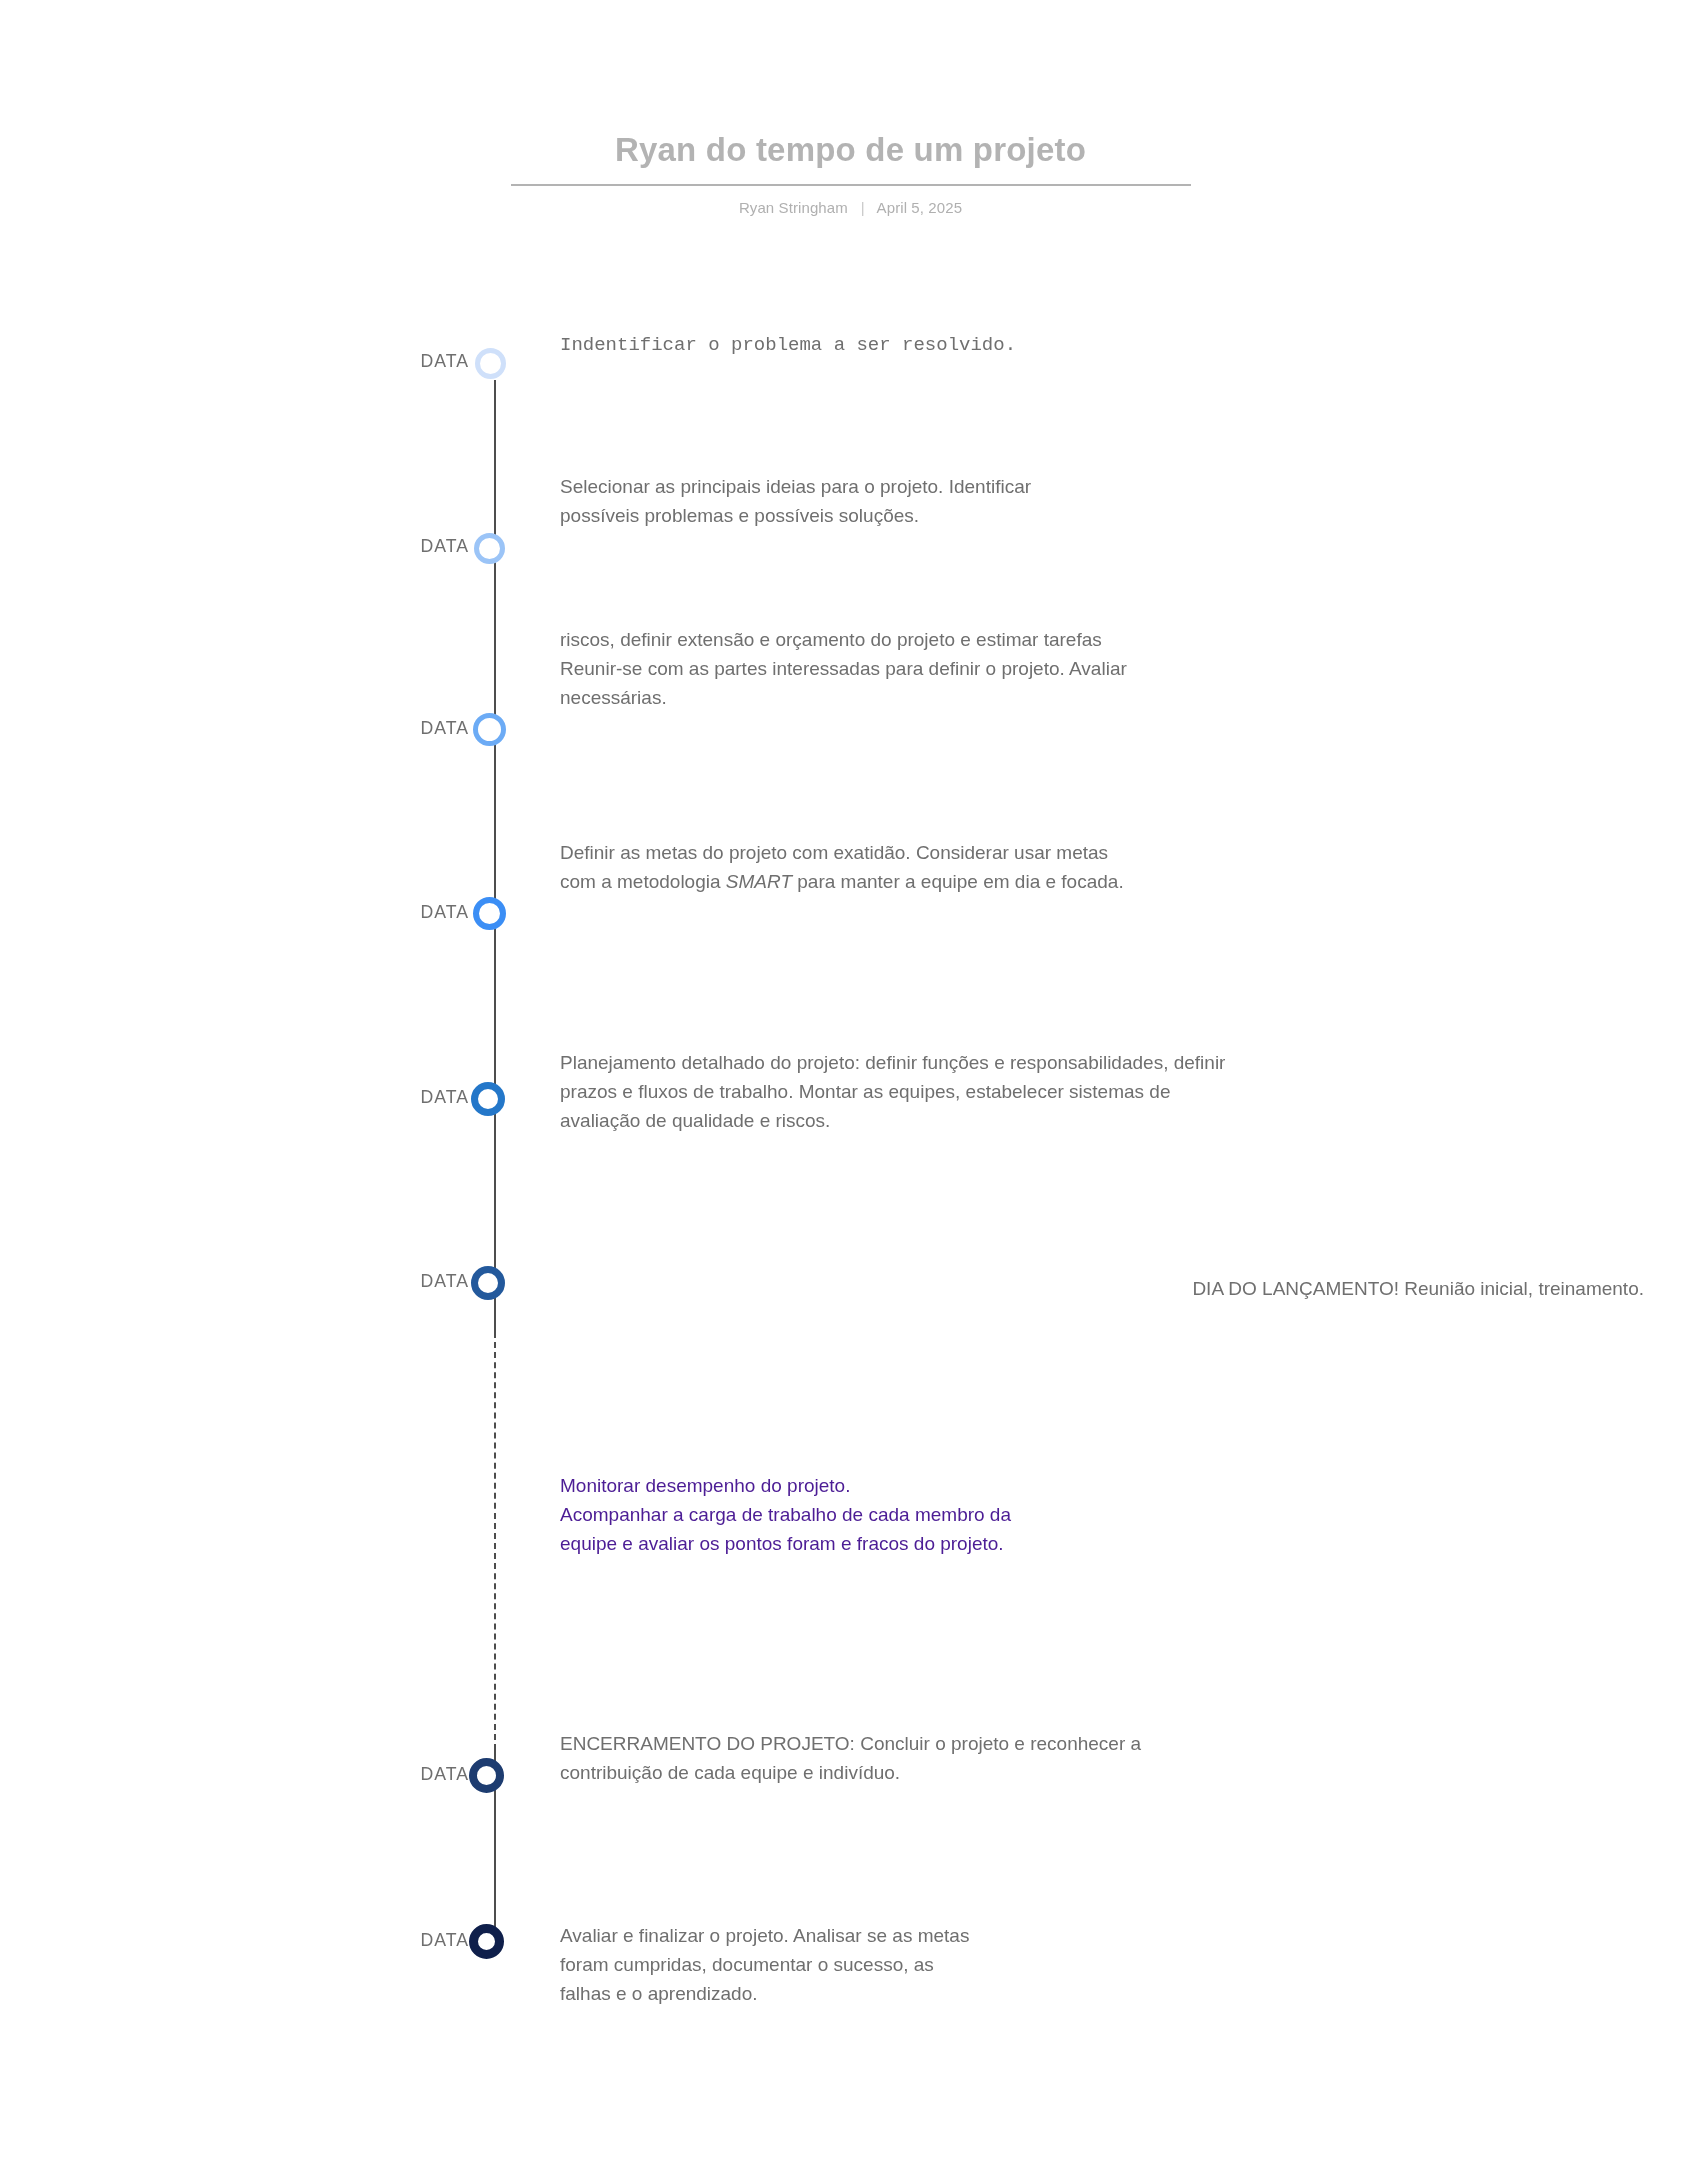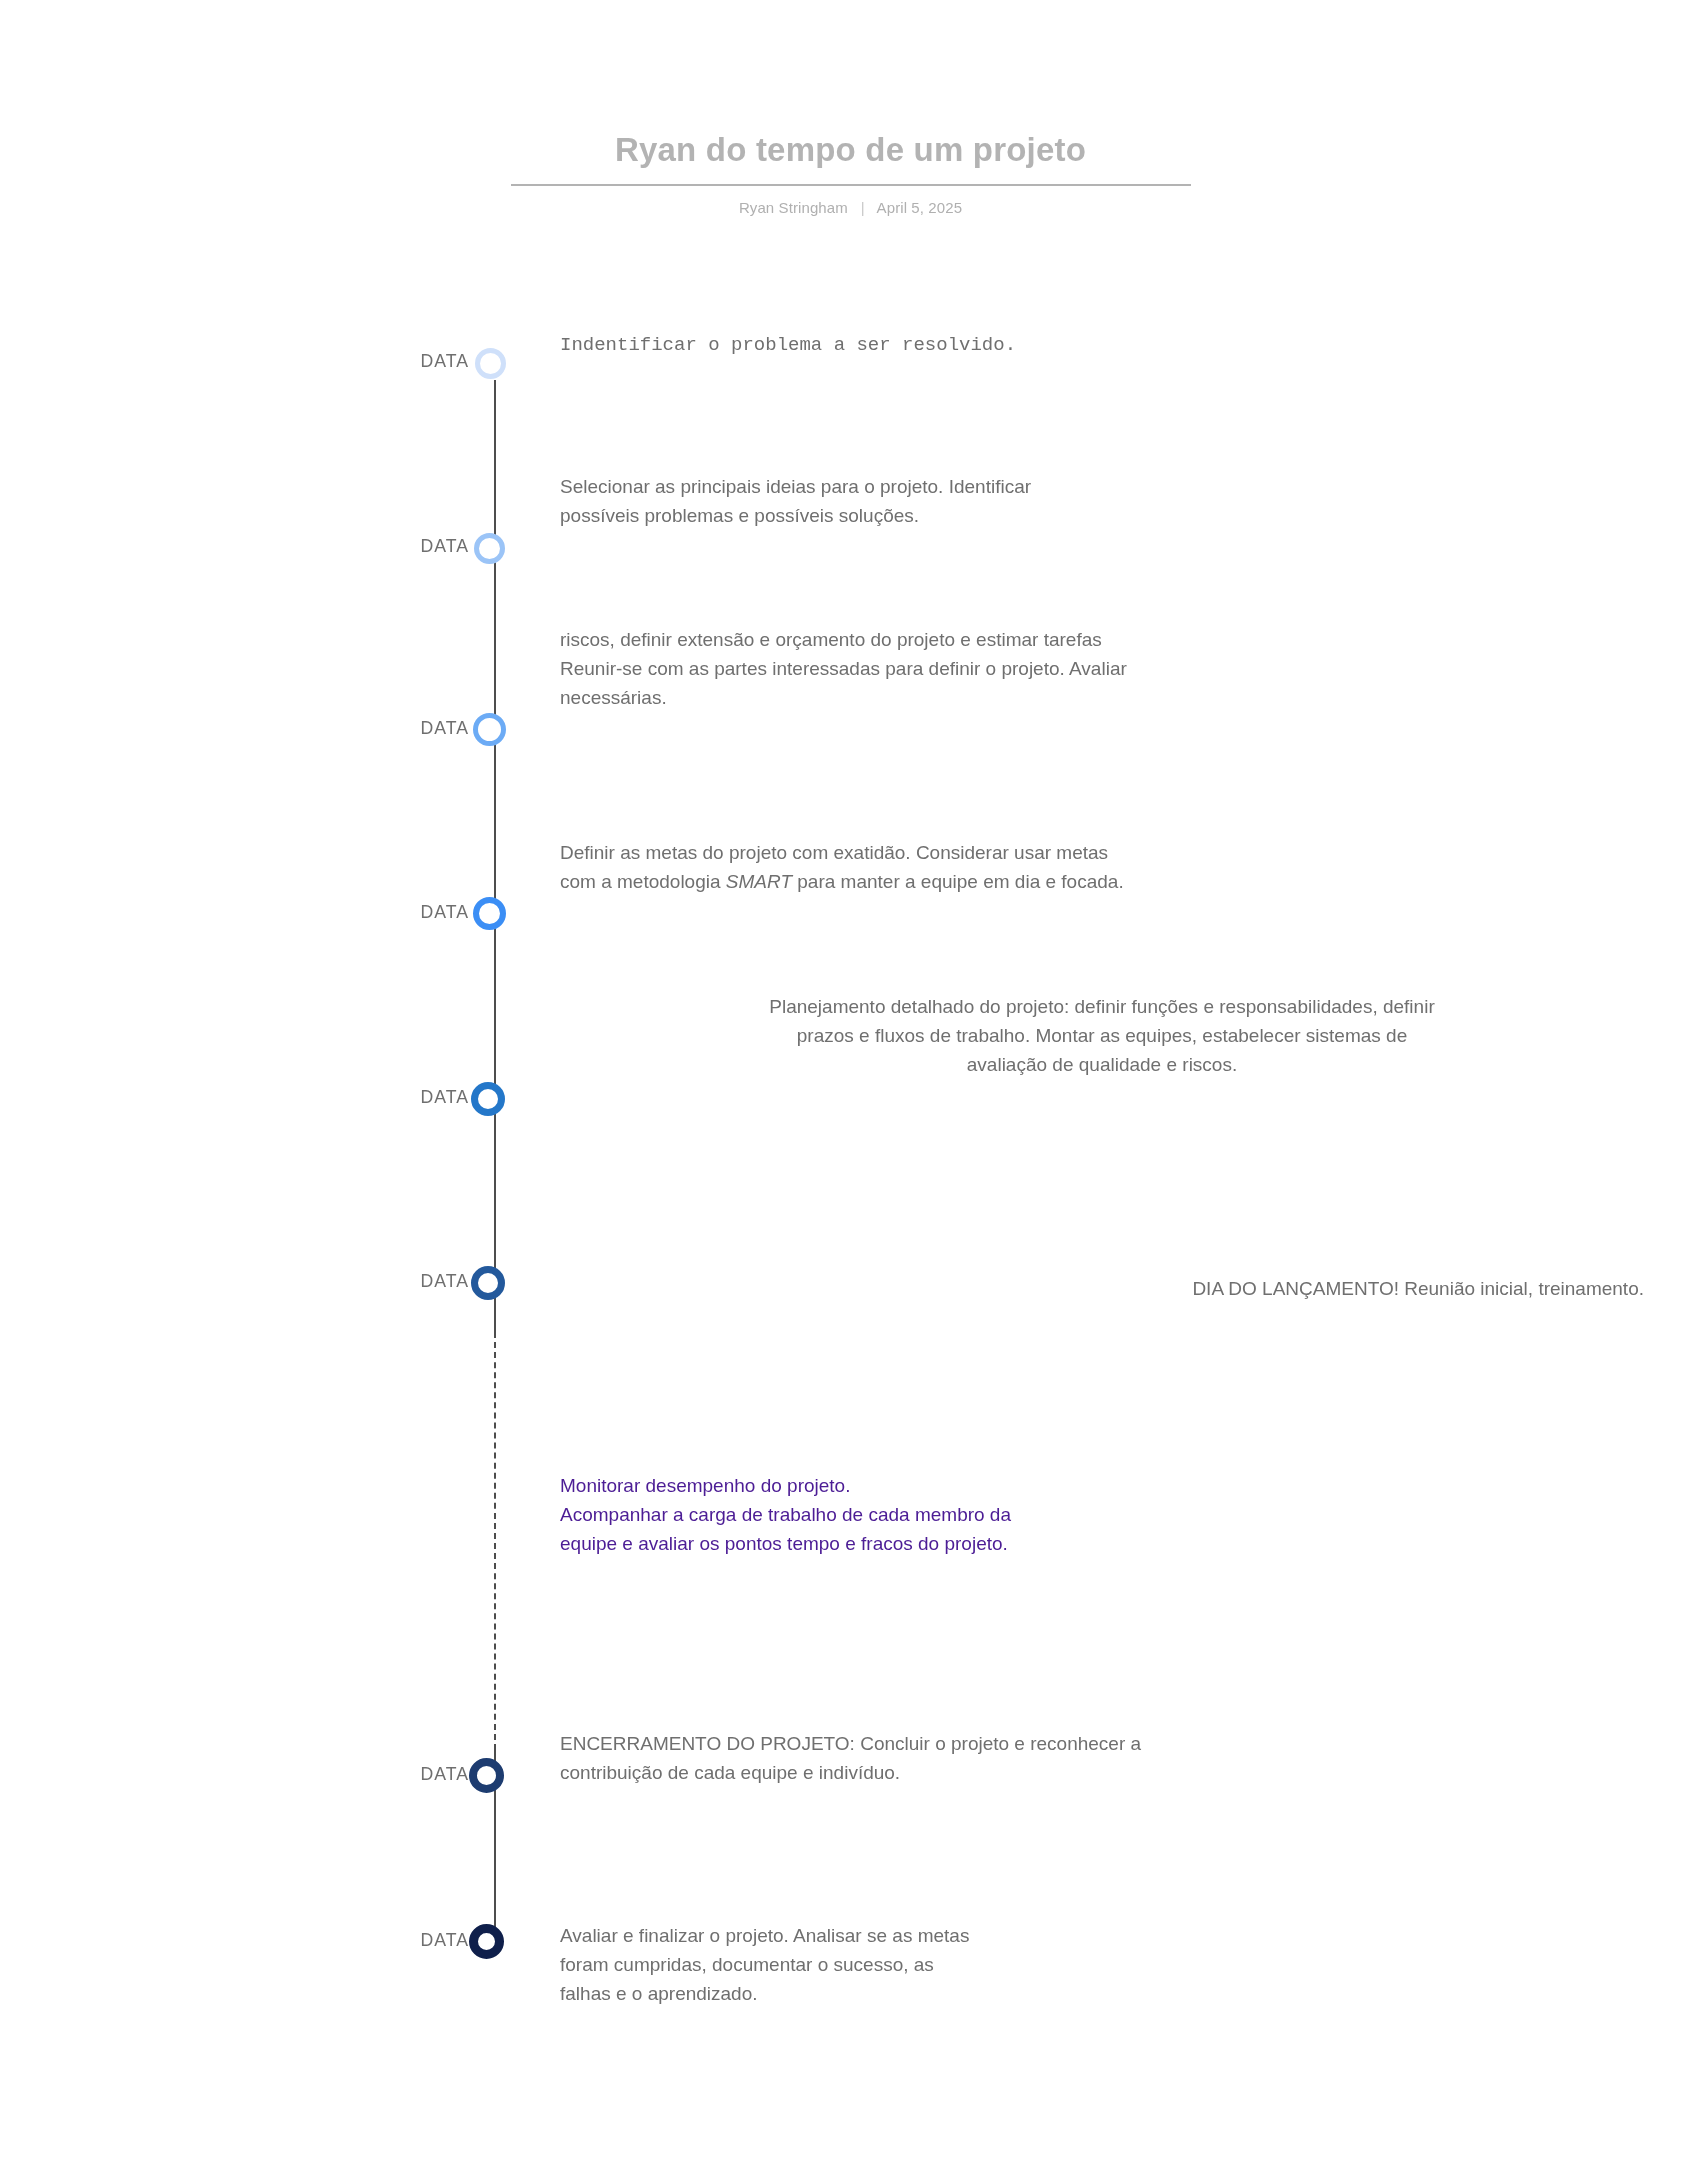--- a/index.html
+++ b/index.html
@@ -160,21 +160,21 @@
       <div class="date-label" style="top: 902px;">DATA</div>
       <div class="marker" style="top: 897px; width: 33px; height: 33px; border: 6.4px solid rgb(59, 142, 245); left: 473px;"></div>
       <div class="body" style="top: 839px;">
         <span class="ln">Definir as metas do projeto com exatidão. Considerar usar metas</span>
         <span class="ln">com a metodologia <em>SMART</em> para manter a equipe em dia e focada.</span>
       </div>
     </div>
     <div class="node" style="top: 0px;">
       <div class="date-label" style="top: 1087px;">DATA</div>
       <div class="marker" style="top: 1082px; width: 34px; height: 34px; border: 7px solid rgb(36, 119, 201); left: 471px;"></div>
-      <div class="body" style="top: 993px; text-align: center;">
+      <div class="body" style="top: 1049px;">
         <span class="ln">Planejamento detalhado do projeto: definir funções e responsabilidades, definir</span>
         <span class="ln">prazos e fluxos de trabalho. Montar as equipes, estabelecer sistemas de</span>
         <span class="ln">avaliação de qualidade e riscos.</span>
       </div>
     </div>
     <div class="node" style="top: 0px;">
       <div class="date-label" style="top: 1271px;">DATA</div>
       <div class="marker" style="top: 1266px; width: 34px; height: 34px; border: 7.8px solid rgb(35, 89, 156); left: 471px;"></div>
       <div class="body" style="top: 1275px; text-align: right;">
         <span class="ln">DIA DO LANÇAMENTO! Reunião inicial, treinamento.</span>
@@ -193,16 +193,16 @@
       <div class="marker" style="top: 1924px; width: 35px; height: 35px; border: 9.2px solid rgb(15, 31, 75); left: 469px;"></div>
       <div class="body" style="top: 1922px;">
         <span class="ln">Avaliar e finalizar o projeto. Analisar se as metas</span>
         <span class="ln">foram cumpridas, documentar o sucesso, as</span>
         <span class="ln">falhas e o aprendizado.</span>
       </div>
     </div>
     <div class="float-block" style="top: 1472px;">
       <span class="ln">Monitorar desempenho do projeto.</span>
       <span class="ln">Acompanhar a carga de trabalho de cada membro da</span>
-      <span class="ln">equipe e avaliar os pontos tempo e fracos do projeto.</span>
+      <span class="ln">equipe e avaliar os pontos foram e fracos do projeto.</span>
     </div>
   </div>
 
 
 </body></html>

